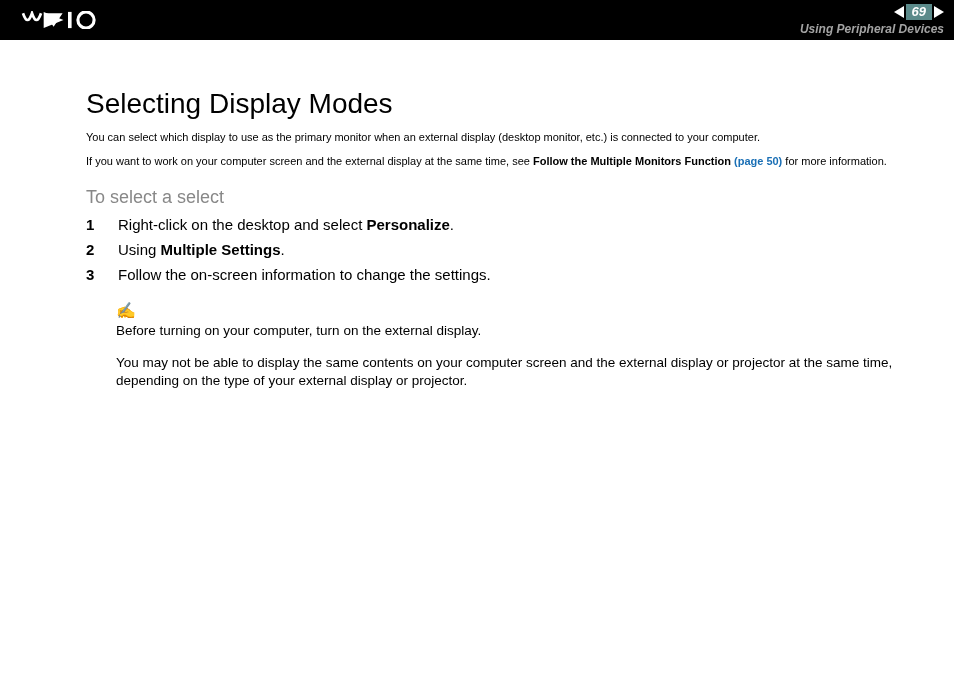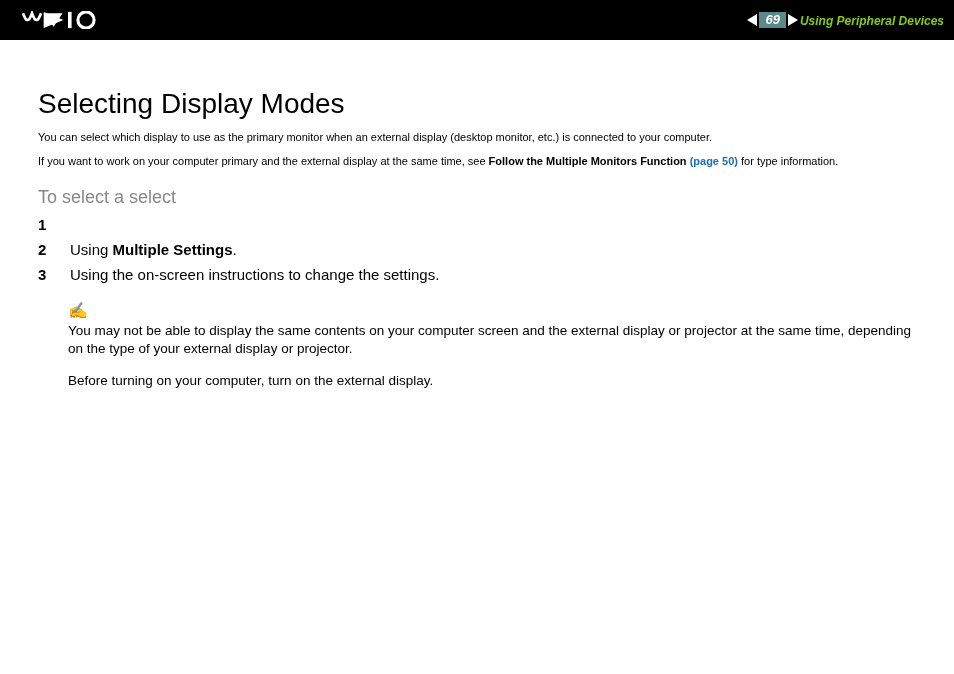--- a/index.html
+++ b/index.html
@@ -24,21 +24,21 @@
   .logo {
     display: flex;
     align-items: center;
   }
   .logo svg {
     height: 18px;
     fill: #fff;
   }
   .header-right {
     display: flex;
-    flex-direction: row;
+    flex-direction: column;
     align-items: flex-end;
     gap: 2px;
   }
   .pager {
     display: flex;
     align-items: center;
     gap: 2px;
   }
   .arrow {
     width: 0;
@@ -55,24 +55,25 @@
     font-style: italic;
     font-weight: bold;
     font-size: 13px;
     padding: 0 6px;
     line-height: 16px;
   }
   .breadcrumb {
     font-size: 12px;
     font-weight: bold;
     font-style: italic;
-    color: #84cc16;
+    color: #a3a3a3;
   }
   .content {
     padding: 48px 38px 0 38px;
+    margin-left: 48px;
   }
   h1 {
     font-size: 28px;
     font-weight: normal;
     margin: 0 0 10px 0;
   }
   .para {
     font-size: 11px;
     line-height: 1.3;
     margin: 0 0 10px 0;
@@ -136,39 +137,42 @@
     <div class="breadcrumb">Using Peripheral Devices</div>
   </div>
 </div>
 
 <div class="content">
   <h1>Selecting Display Modes</h1>
 
   <p class="para">You can select which display to use as the primary monitor when an external display (desktop monitor, etc.) is connected to your computer.</p>
 
   <p class="para">
-    <span>If you want to work on your computer primary and the external display at the same time, see </span><span class="bold">Follow the Multiple Monitors Function</span><span class="link"> (page 50)</span><span> for type information.</span>
+    <span>If you want to work on your computer screen and the external display at the same time, see </span><span class="bold">Follow the Multiple Monitors Function</span><span class="link"> (page 50)</span><span> for more information.</span>
   </p>
 
   <h2>To select a select</h2>
 
   <div class="step-row">
     <div class="step-num">1</div>
+    <div>
+      <span>Right-click on the desktop and select </span><span class="bold">Personalize</span><span>.</span>
+    </div>
   </div>
   <div class="step-row">
     <div class="step-num">2</div>
     <div>
       <span>Using </span><span class="bold">Multiple Settings</span><span>.</span>
     </div>
   </div>
   <div class="step-row">
     <div class="step-num">3</div>
     <div>
-      <span>Using the on-screen instructions to change the settings.</span><span class="bold"></span><span></span>
+      <span>Follow the on-screen information to change the settings.</span><span class="bold"></span><span></span>
     </div>
   </div>
 
   <div class="note-block">
     <div class="note-icon">✍</div>
+    <div class="note-text">Before turning on your computer, turn on the external display.</div>
     <div class="note-text">You may not be able to display the same contents on your computer screen and the external display or projector at the same time, depending on the type of your external display or projector.</div>
-    <div class="note-text">Before turning on your computer, turn on the external display.</div>
   </div>
 </div>
 
 </body></html>

